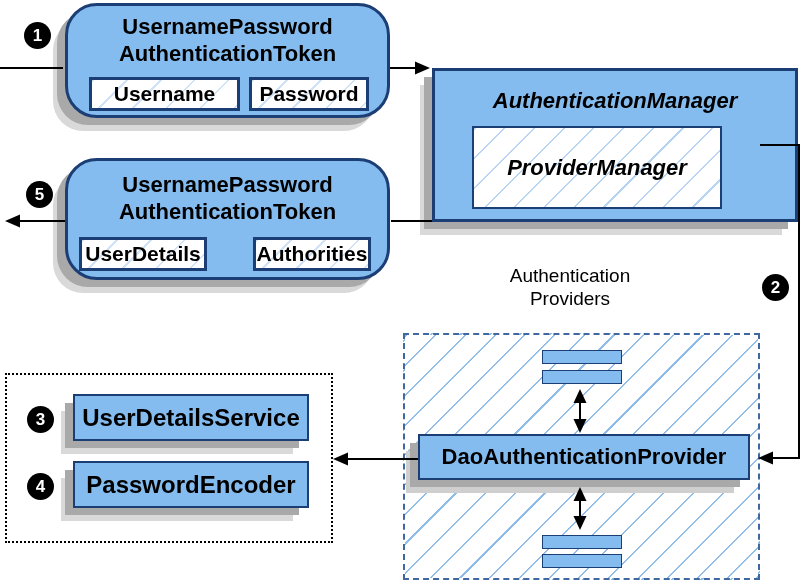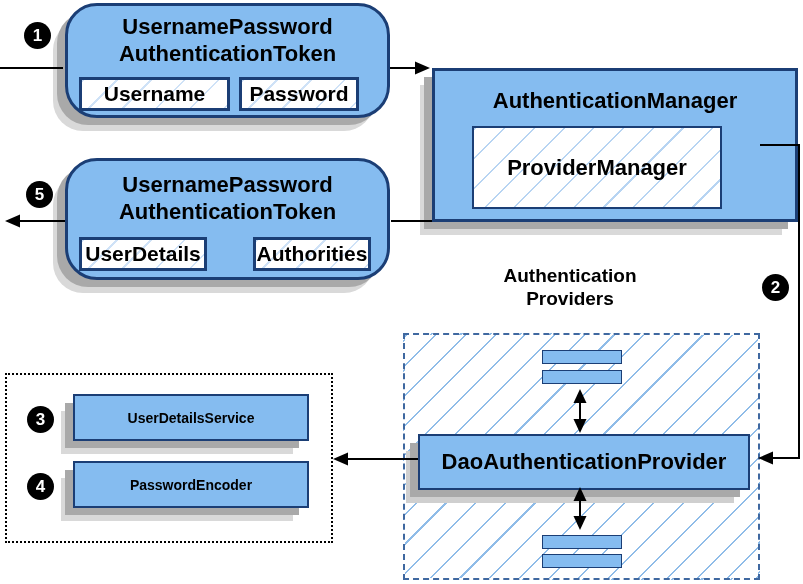--- a/index.html
+++ b/index.html
@@ -79,21 +79,21 @@
     border: 2px dashed #3f68a0;
     background-color: #ffffff;
     background-image: repeating-linear-gradient(135deg, #8fbce8 0, #8fbce8 1.5px, transparent 1.5px, transparent 21px);
     z-index: 1;
   }
   .providers-heading {
     position: absolute;
     left: 455px; top: 264px;
     width: 230px;
     text-align: center;
-    font-weight: bold;
+    font-weight: normal;
     font-size: 19px;
     line-height: 23px;
     color: #000;
     z-index: 2;
   }
   .bar {
     position: absolute;
     box-sizing: border-box;
     width: 80px; height: 14px;
     background: #85bcf0;
@@ -112,41 +112,41 @@
     position: absolute;
     box-sizing: border-box;
     width: 236px; height: 47px;
     background: #85bcf0;
     border: 2px solid #1b3e75;
     box-shadow: -9px 8px 0 -1px #a9a9a9, -14px 15px 0 -2px #d9d9d9;
     display: flex;
     align-items: center;
     justify-content: center;
     font-weight: bold;
-    font-size: 14px;
+    font-size: 24px;
     color: #000;
     z-index: 2;
   }
   .step-badge {
     position: absolute;
     width: 27px; height: 27px;
     border-radius: 50%;
     background: #000000;
     color: #ffffff;
     font-weight: bold;
     font-size: 17px;
     display: flex;
     align-items: center;
     justify-content: center;
     z-index: 6;
   }
   .dao-box {
     position: absolute;
     left: 418px; top: 434px;
-    width: 332px; height: 56px;
+    width: 332px; height: 46px;
     box-sizing: border-box;
     background: #85bcf0;
     border: 2px solid #1b3e75;
     box-shadow: -9px 8px 0 -1px #a9a9a9, -14px 15px 0 -2px #cfcfcf;
     display: flex;
     align-items: center;
     justify-content: center;
     font-weight: bold;
     font-size: 22px;
     color: #000;
@@ -195,27 +195,27 @@
     </div>
   <div class="step-badge" style="left:26px; top:181px;">
       <span>5</span>
     </div>
 
   <div class="node rounded" style="left:65px; top:3px; width:325px; height:115px;">
     <div class="box-title" style="top:7px;">
       <span>UsernamePassword</span><br>
       <span>AuthenticationToken</span>
     </div>
-    <div class="fields-row" style="left:11px; top:71px;">
+    <div class="fields-row" style="left:21px; top:71px;">
       <div class="field" style="width:151px;">Username</div>
       <div class="field" style="width:120px;">Password</div>
     </div>
   </div>
 
-  <div class="node" style="left:432px; top:68px; width:366px; height:154px;">
+  <div class="node" style="left:432px; top:68px; width:366px; height:154px;font-style:italic;">
     <div class="box-title" style="top:16px;">AuthenticationManager</div>
     <div class="inner-hatch-box" style="left:37px; top:55px; width:250px; height:83px;">ProviderManager</div>
   </div>
 
   <div class="node rounded" style="left:65px; top:158px; width:325px; height:122px;">
     <div class="box-title" style="top:10px;">
       <span>UsernamePassword</span><br>
       <span>AuthenticationToken</span>
     </div>
     <div class="fields-row" style="left:11px; top:76px;">

